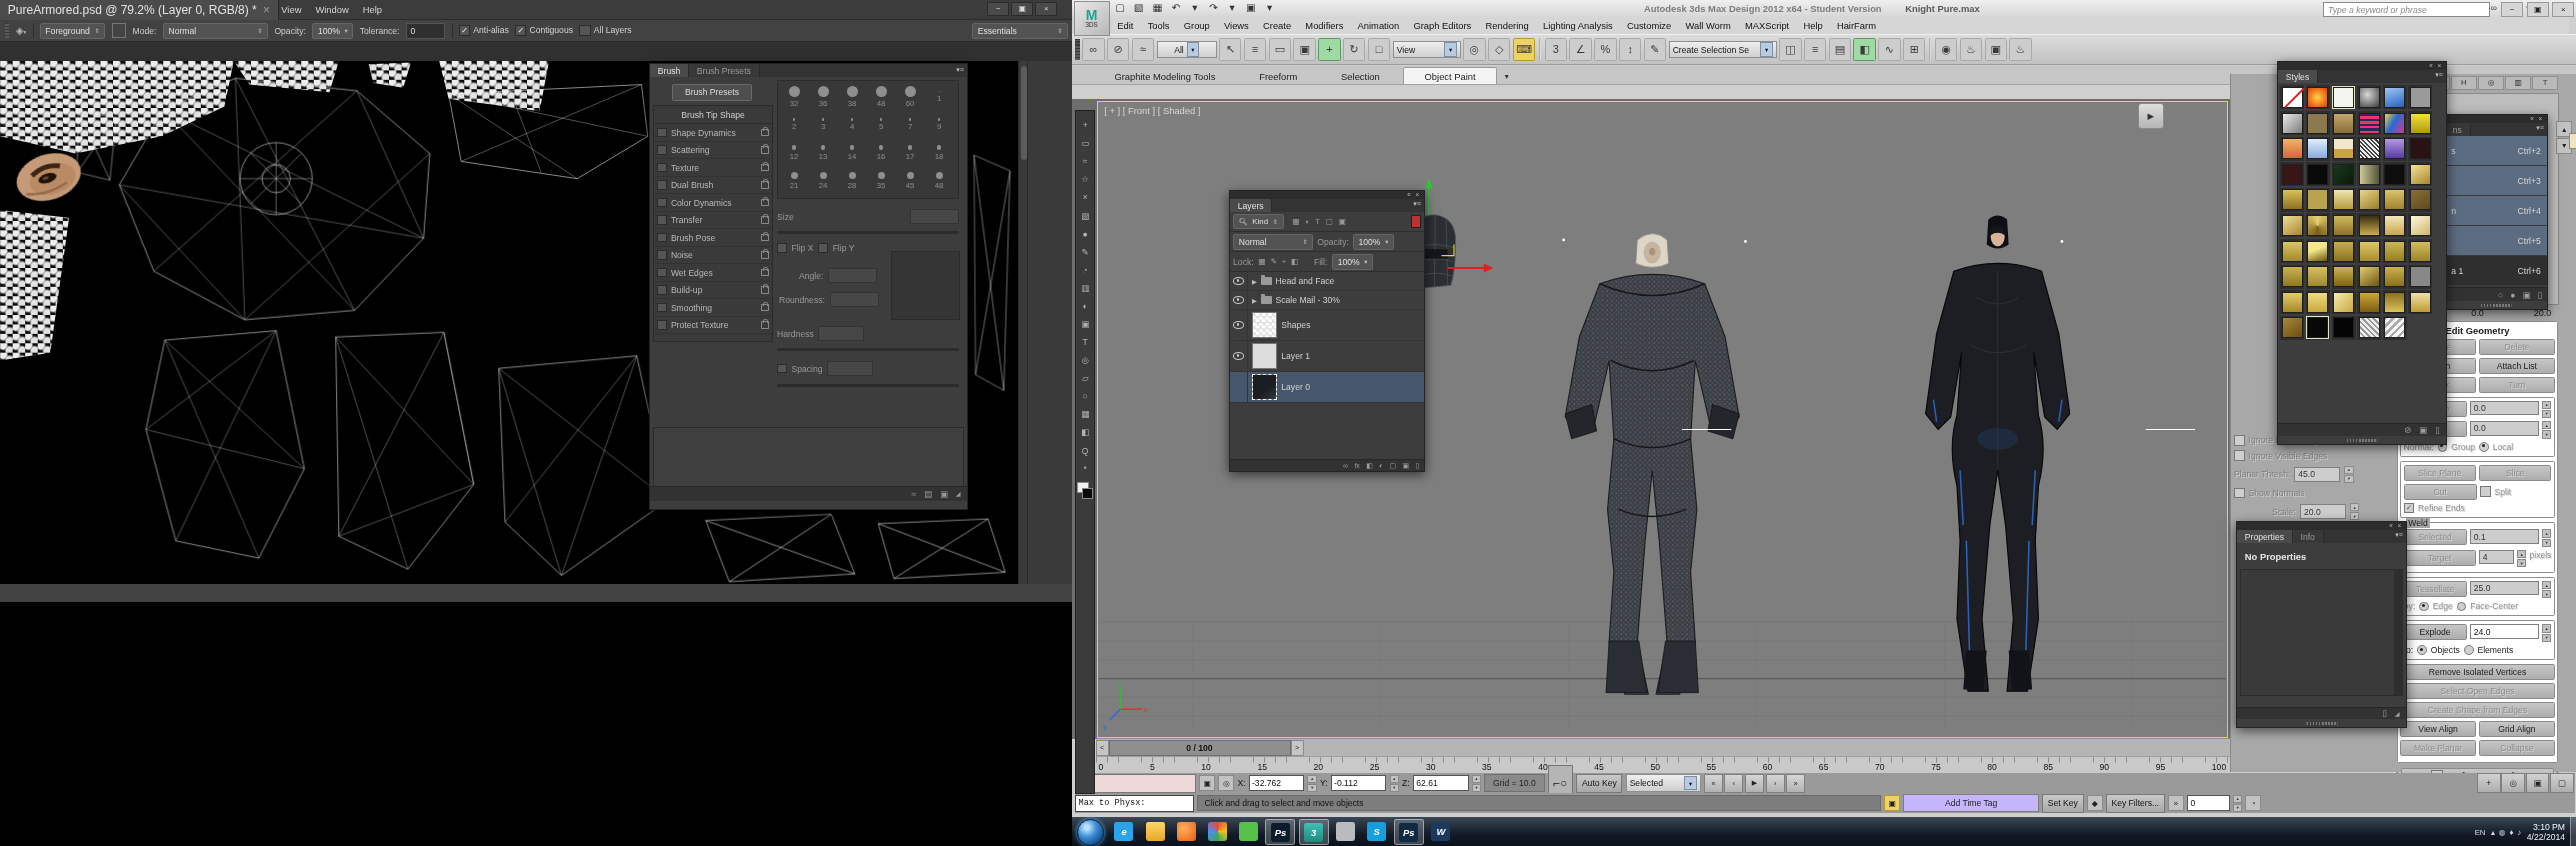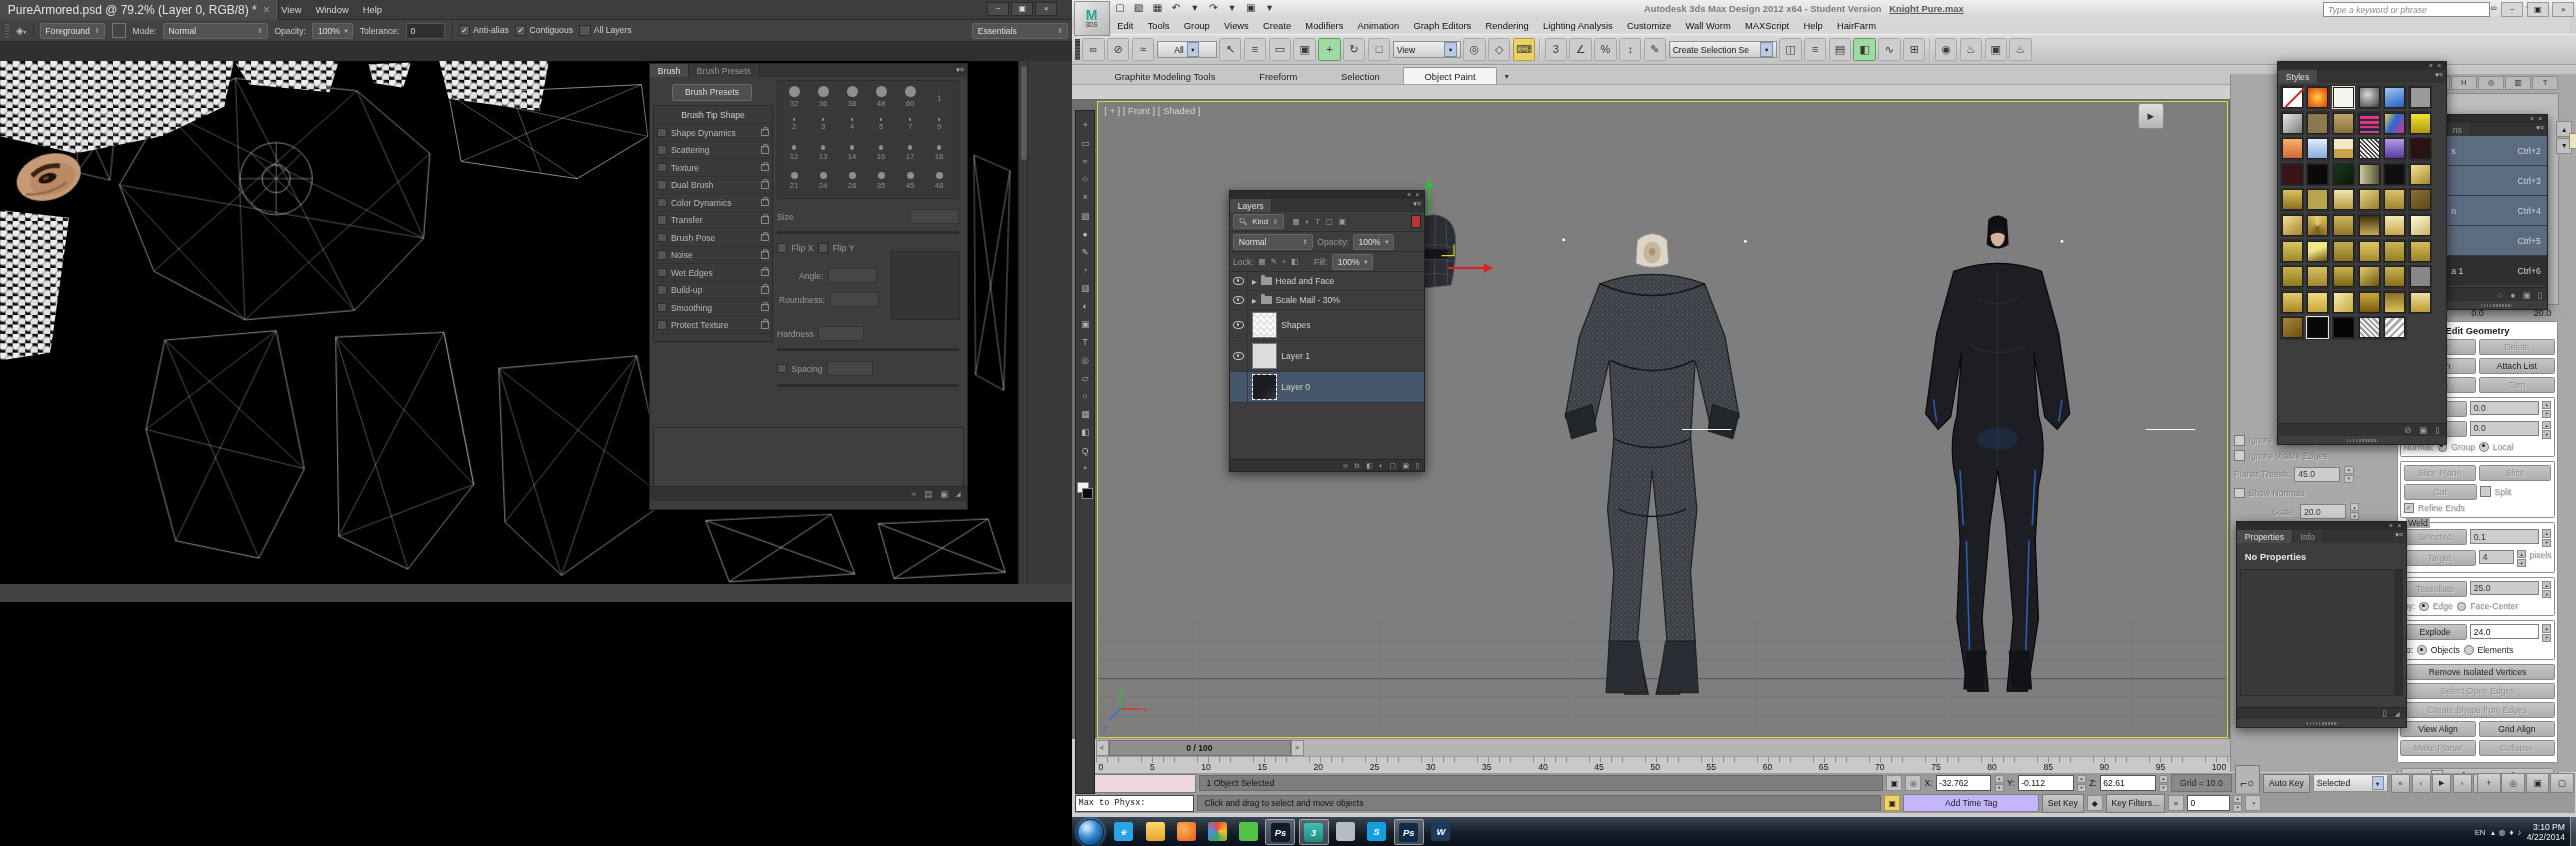--- a/index.html
+++ b/index.html
@@ -115,21 +115,21 @@
   .bgc{position:absolute;right:0;bottom:0;width:9.4px;height:9.4px;background:#0a0a0a;border:0.8px solid #888;}
   
   #mx{left:1072px;top:0;width:1504px;height:847px;background:#cfcfcf;color:#1a1a1a;}
   .mx-title{position:absolute;left:0;top:0;width:100%;height:17px;background:linear-gradient(#efefef,#d7d7d7);display:flex;align-items:center;}
   .mx-logo{position:absolute;left:1.6px;top:0.8px;width:34px;height:33px;background:linear-gradient(140deg,#e8e8e8,#b8b8b8);border:0.8px solid #8f8f8f;z-index:5;display:flex;flex-direction:column;align-items:center;justify-content:center;}
   .mx-logo .mglyph{font-weight:bold;font-size:14px;color:#1fa397;line-height:12.5px;}
   .mx-logo .mtxt{font-size:6.3px;color:#333;background:#c9c9c9;padding:0 2.4px;}
   .qat{position:absolute;left:41px;top:1.6px;display:flex;gap:4.7px;align-items:center;color:#333;font-size:10.2px;}
   .qat span{width:14px;text-align:center;}
   .mx-title-text{position:absolute;left:572px;top:3.1px;white-space:nowrap;font-weight:bold;color:#7c7c7c;font-size:9.4px;}
-  .mx-title-text b{color:#5a5a5a;margin-left:5px;text-decoration:underline;}
+  .mx-title-text b{color:#5a5a5a;margin-left:21px;}
   .mx-search{position:absolute;right:86px;top:2.4px;width:157px;height:12.5px;background:#fff;border:0.8px solid #8a8a8a;display:flex;align-items:center;padding:0 3.9px;color:#8a8a8a;font-style:italic;font-size:8.6px;}
   .mx-srch-ics{position:absolute;right:33px;top:2.4px;display:flex;gap:4.7px;color:#444;font-size:9.4px;}
   .mx-wb{position:absolute;right:1.6px;top:2.4px;display:flex;gap:3.1px;color:#222;font-size:8.6px;}
   .mx-menus{position:absolute;left:39px;top:17px;width:1458px;height:17px;display:flex;align-items:center;gap:1.6px;background:#d6d6d6;}
   .mx-menus .mi{padding:2.4px 6.3px;color:#111;font-size:9.4px;}
   .mx-toolbar{position:absolute;left:0;top:34px;width:100%;height:31px;background:linear-gradient(#dcdcdc,#c2c2c2);border-top:0.8px solid #efefef;border-bottom:0.8px solid #9a9a9a;display:flex;align-items:center;gap:2.4px;padding-left:3.1px;box-sizing:border-box;}
   .ticon{width:20.4px;height:20.4px;background:#cdcdcd;border:0.8px solid #a8a8a8;border-radius:1.6px;display:inline-flex;align-items:center;justify-content:center;color:#3a3a3a;font-size:11px;}
   .ticon b{font-weight:400;}
   .ticon.hl-green{background:#9fd9a4;border-color:#5a9a5f;}
   .ticon.hl-yellow{background:#edd265;border-color:#b89a2a;}
@@ -1040,21 +1040,20 @@
         <span class="tick">80</span>
         <span class="tick">85</span>
         <span class="tick">90</span>
         <span class="tick">95</span>
         <span class="tick">100</span>
       </div>
   </div>
 
   <div class="mx-strow1">
     <span class="listener"></span>
-    <span class="stbar">1 Object Selected</span>
     <span class="small-ic">▣</span>
     <span class="small-ic">◎</span>
     <span class="lbl" style="color:#111">X:</span>
     <span class="coordf">-32.762</span>
       <span class="spin">
         <i>▲</i>
         <i>▼</i>
       </span>
     <span class="lbl" style="color:#111">Y:</span>
     <span class="coordf">-0.112</span>

